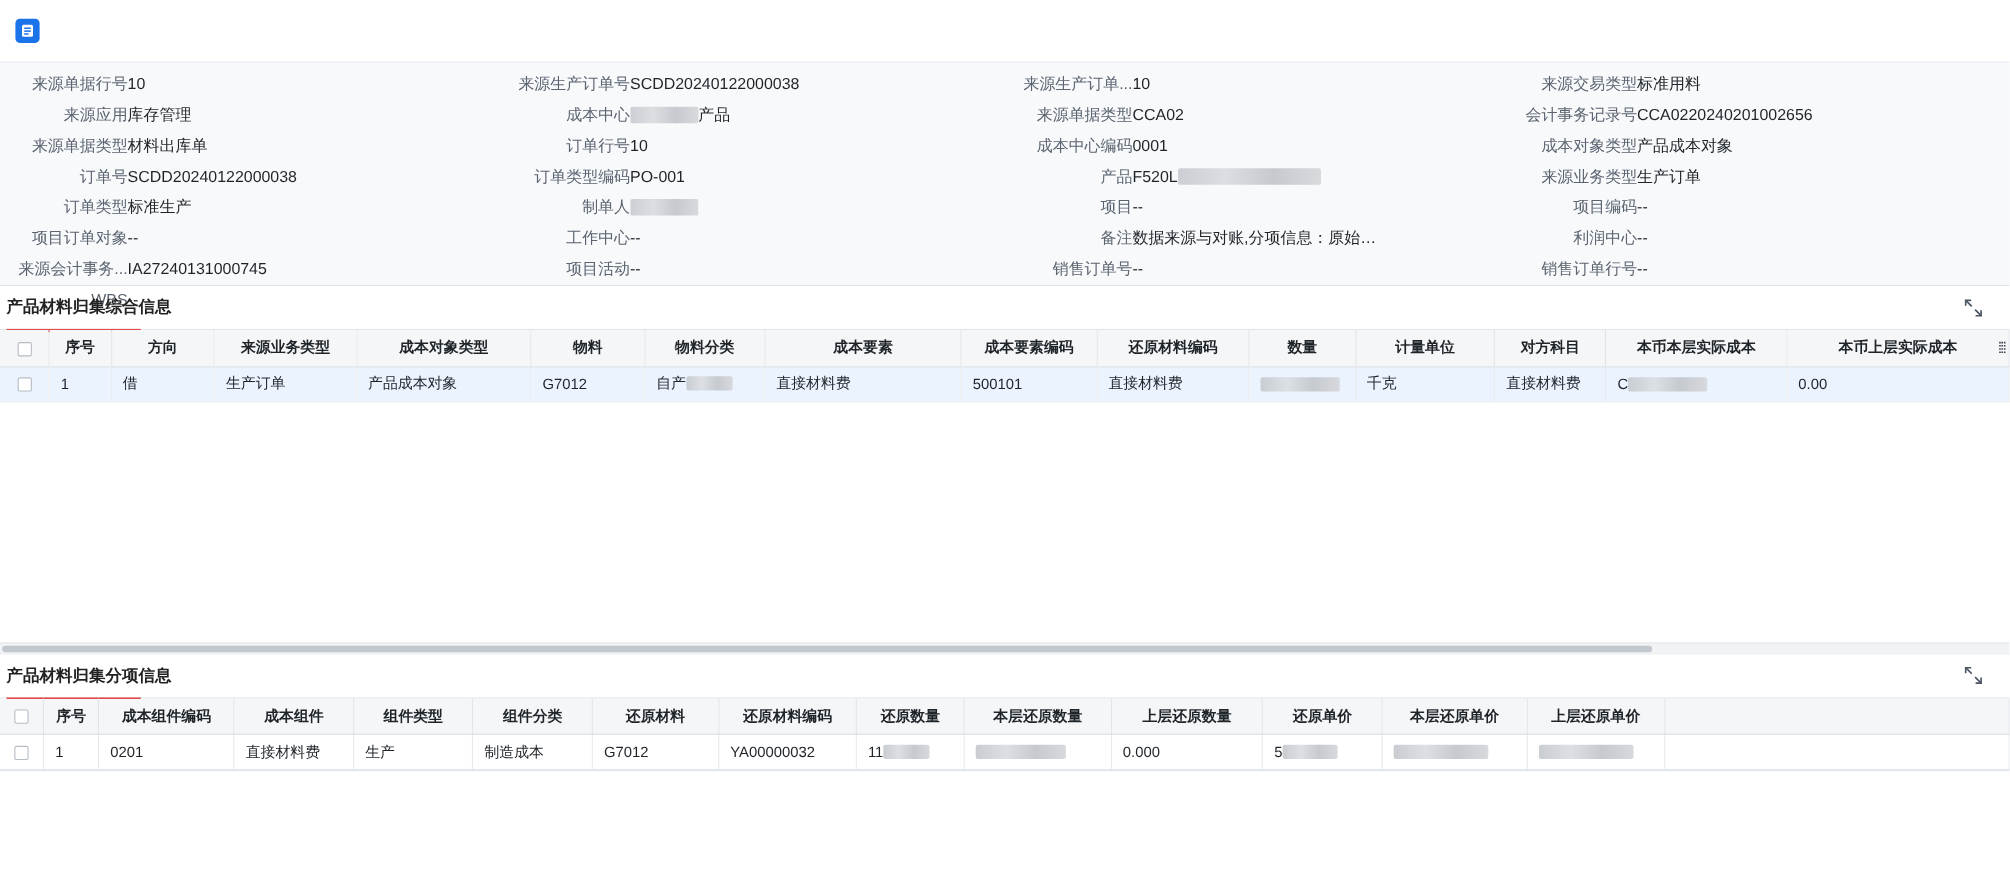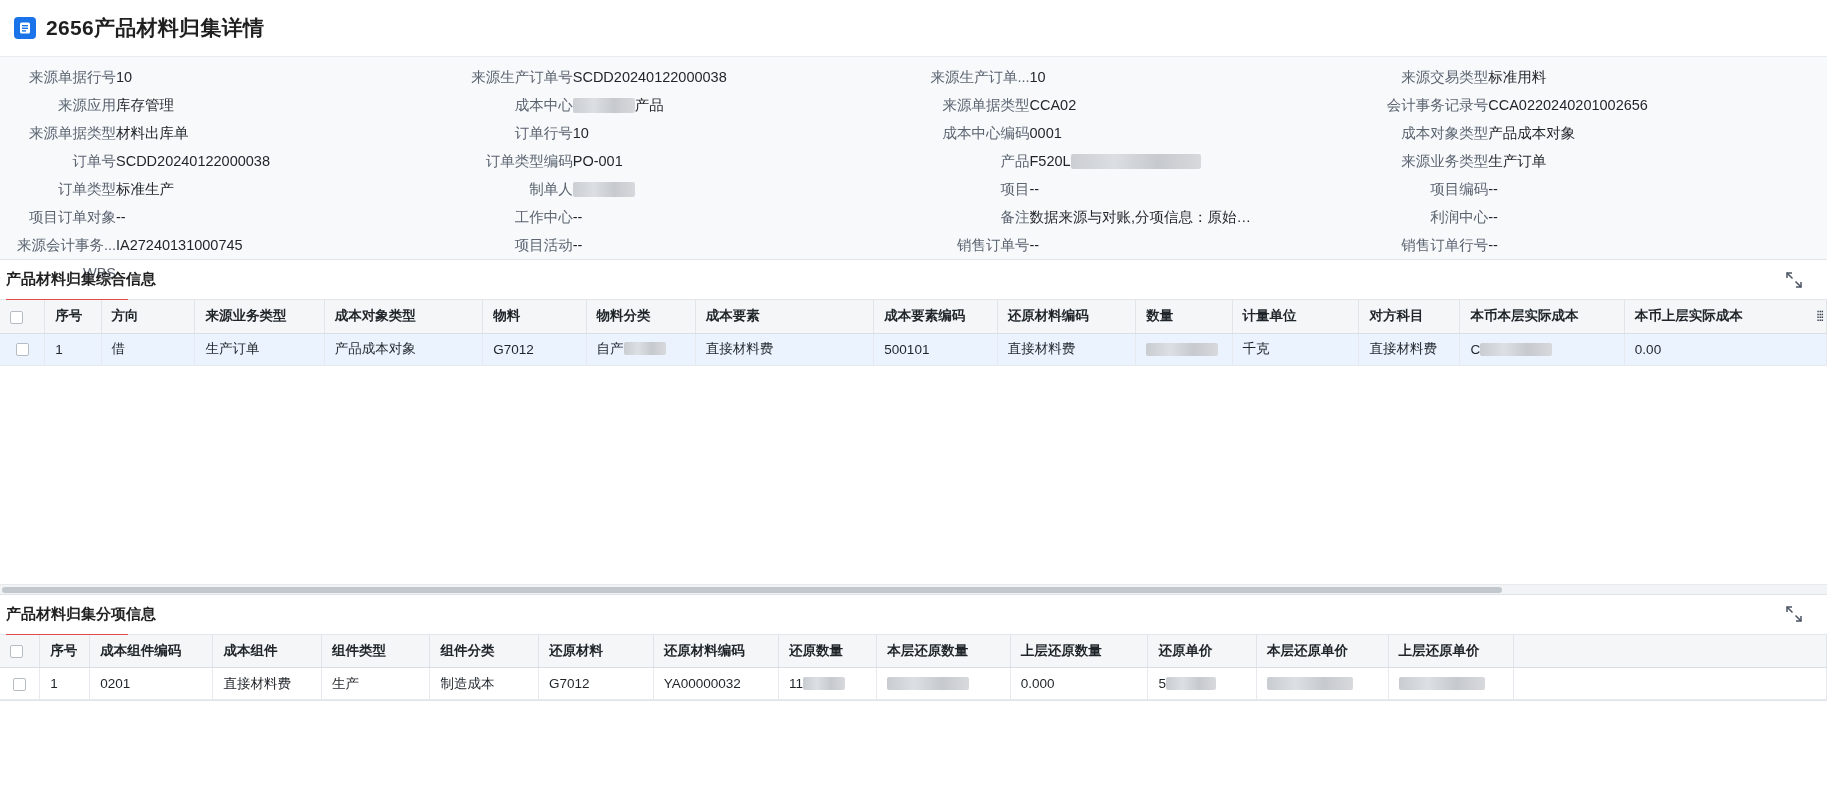--- a/index.html
+++ b/index.html
@@ -141,21 +141,21 @@
   table.grid {
     width: 100%;
     border-collapse: collapse;
     table-layout: fixed;
     font-size: 13.5px;
   }
   table.grid th {
     background: #f4f6f8;
     color: #1f2429;
     font-weight: bold;
-    text-align: left;
+    text-align: center;
     padding: 0 10px;
     height: 33px;
     border-right: 1px solid #e1e5ea;
     border-bottom: 1px solid #d9dee4;
     white-space: nowrap;
     overflow: hidden;
     text-overflow: ellipsis;
   }
   table.grid td {
     padding: 0 10px;
@@ -223,21 +223,20 @@
 
   <div class="titlebar">
     <div class="app-icon">
       <svg width="14" height="14" viewBox="0 0 14 14" aria-hidden="true">
         <rect x="2" y="1.5" width="10" height="11" rx="1.5" fill="#ffffff"></rect>
         <rect x="4" y="4" width="6" height="1.4" fill="#1a73e8"></rect>
         <rect x="4" y="6.6" width="6" height="1.4" fill="#1a73e8"></rect>
         <rect x="4" y="9.2" width="4" height="1.4" fill="#1a73e8"></rect>
       </svg>
     </div>
-    <div class="page-title">2656产品材料归集详情</div>
   </div>
 
   <div class="header-form">
     <div class="form-grid">
 
       <div class="col0">
         <div class="fcell">
           <span class="flabel">来源单据行号</span>
           <span class="fvalue">10</span>
         </div>

